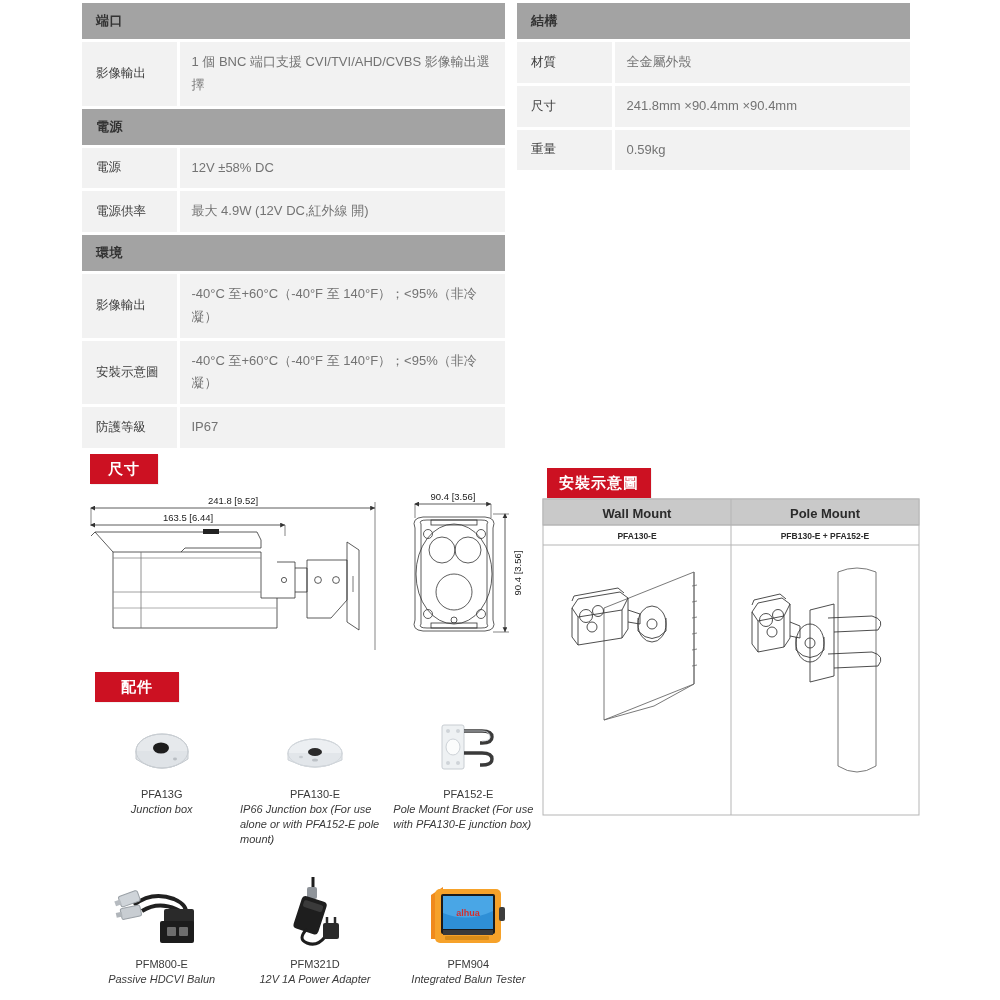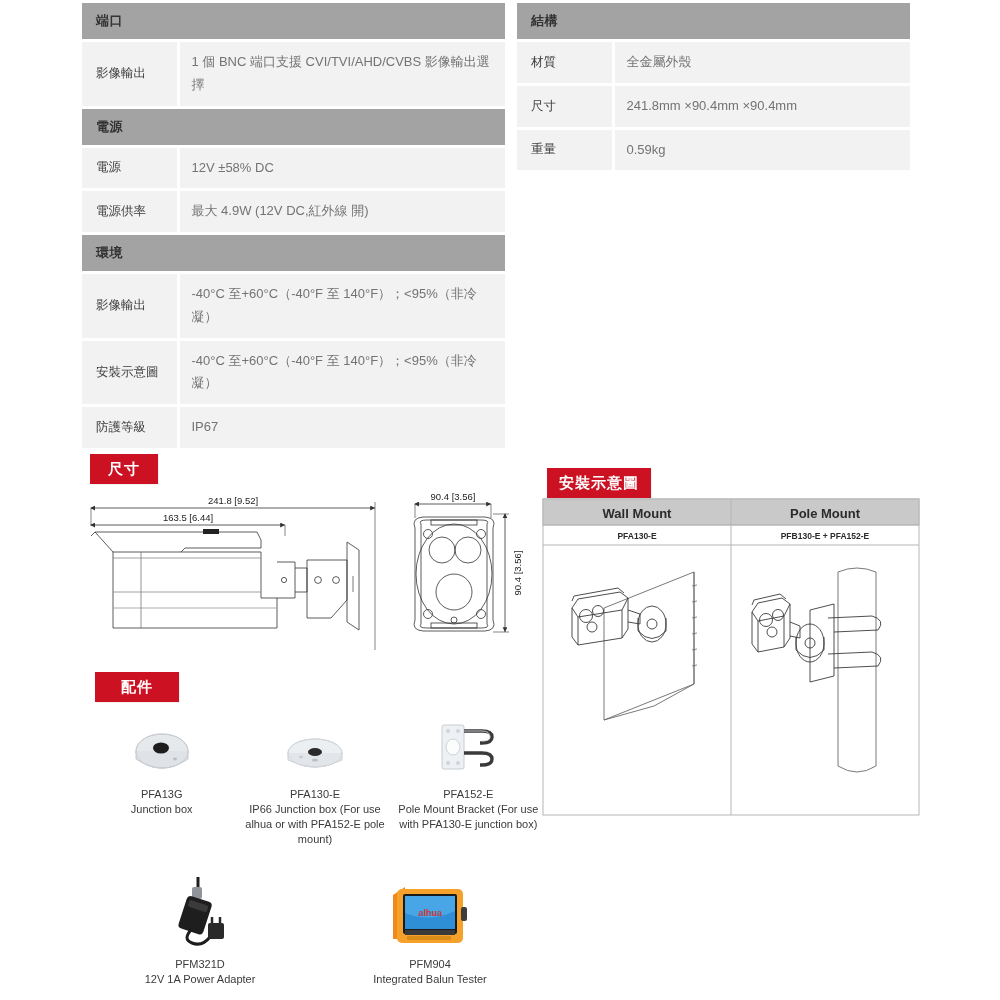--- a/index.html
+++ b/index.html
@@ -73,21 +73,21 @@
   .acc-grid{position:absolute;left:85px;width:460px;}
   #acc-row-1{top:705px;}
   #acc-row-2{top:875px;}
   .acc-row{display:flex;}
   .acc-cell{flex:1;display:flex;flex-direction:column;align-items:center;}
   .acc-art{height:74px;display:flex;align-items:flex-end;justify-content:center;}
   .acc-name{
     font-size:11px;color:#3a3a3a;margin-top:8px;text-align:center;line-height:1.35;
   }
   .acc-desc{
-    font-size:11px;color:#3a3a3a;text-align:center;line-height:1.35;max-width:150px;
+    font-size:11px;color:#3a3a3a;line-height:1.35;max-width:150px;font-style:italic;
   }
 </style>
 </head>
 <body>
 
 <div class="page">
 
   <table class="spec-table tbl-left">
     <colgroup>
         <col class="c1">
@@ -314,21 +314,21 @@
           <svg width="62" height="50" viewBox="0 0 62 50">
             <ellipse cx="31" cy="24" rx="27" ry="14" fill="#eceff2" stroke="#cdd2d7"></ellipse>
             <path d="M4,24 L4,31 Q31,45 58,31 L58,24" fill="#e2e6ea" stroke="#cdd2d7"></path>
             <ellipse cx="31" cy="24" rx="27" ry="14" fill="none" stroke="#d2d7dc"></ellipse>
             <ellipse cx="31" cy="23" rx="7" ry="4" fill="#2a2a2a"></ellipse>
             <ellipse cx="31" cy="31" rx="3" ry="1.6" fill="#bcc1c6"></ellipse>
             <ellipse cx="17" cy="28" rx="2" ry="1.2" fill="#c6cbd0"></ellipse>
           </svg>
         </div>
         <div class="acc-name">PFA130-E</div>
-        <div class="acc-desc">IP66 Junction box (For use alhua or with PFA152-E pole mount)</div>
+        <div class="acc-desc">IP66 Junction box (For use alone or with PFA152-E pole mount)</div>
       </div>
 
       <div class="acc-cell">
         <div class="acc-art">
           <svg width="64" height="64" viewBox="0 0 64 64">
             <rect x="6" y="10" width="22" height="44" rx="2" fill="#eef1f3" stroke="#c8cdd2"></rect>
             <circle cx="12" cy="16" r="2" fill="#cfd4d9"></circle>
             <circle cx="22" cy="16" r="2" fill="#cfd4d9"></circle>
             <circle cx="12" cy="48" r="2" fill="#cfd4d9"></circle>
             <circle cx="22" cy="48" r="2" fill="#cfd4d9"></circle>
@@ -339,20 +339,43 @@
           </svg>
         </div>
         <div class="acc-name">PFA152-E</div>
         <div class="acc-desc">Pole Mount Bracket (For use with PFA130-E junction box)</div>
       </div>
     </div>
   </div>
 
   <div class="acc-grid" id="acc-row-2">
     <div class="acc-row">
+      <div class="acc-cell">
+        <div class="acc-art">
+          <svg width="100" height="66" viewBox="0 0 100 66">
+            <path d="M22,22 Q40,8 62,16 Q76,22 74,32" fill="none" stroke="#202020" stroke-width="4"></path>
+            <path d="M30,28 Q46,18 64,26 Q78,32 76,42" fill="none" stroke="#202020" stroke-width="4"></path>
+            <g transform="translate(6,14) rotate(-20)">
+              <rect x="0" y="0" width="20" height="11" rx="2" fill="#cfd4d9" stroke="#9aa0a6"></rect>
+              <rect x="-5" y="3" width="6" height="5" fill="#b6bbc0"></rect>
+            </g>
+            <g transform="translate(8,26) rotate(-12)">
+              <rect x="0" y="0" width="20" height="11" rx="2" fill="#c8cdd2" stroke="#9aa0a6"></rect>
+              <rect x="-5" y="3" width="6" height="5" fill="#b0b5ba"></rect>
+            </g>
+            <rect x="52" y="26" width="30" height="22" rx="2" fill="#2a2a2a"></rect>
+            <rect x="48" y="38" width="34" height="22" rx="2" fill="#1c1c1c"></rect>
+            <rect x="55" y="44" width="9" height="9" rx="1" fill="#6d6d6d"></rect>
+            <rect x="67" y="44" width="9" height="9" rx="1" fill="#6d6d6d"></rect>
+          </svg>
+        </div>
+        <div class="acc-name">PFM800-E</div>
+
+        <div class="acc-desc">Passive HDCVI Balun</div>
+      </div>
 
       <div class="acc-cell">
         <div class="acc-art">
           <svg width="84" height="74" viewBox="0 0 84 74">
             <path d="M40,2 L40,14" stroke="#1d1d1d" stroke-width="3" fill="none"></path>
             <rect x="34" y="12" width="10" height="12" rx="2" fill="#8f949a"></rect>
             <g transform="translate(30,20) rotate(18)">
               <rect x="0" y="0" width="26" height="34" rx="4" fill="#1e1e1e"></rect>
               <rect x="3" y="4" width="20" height="7" rx="2" fill="#3a3a3a"></rect>
             </g>

